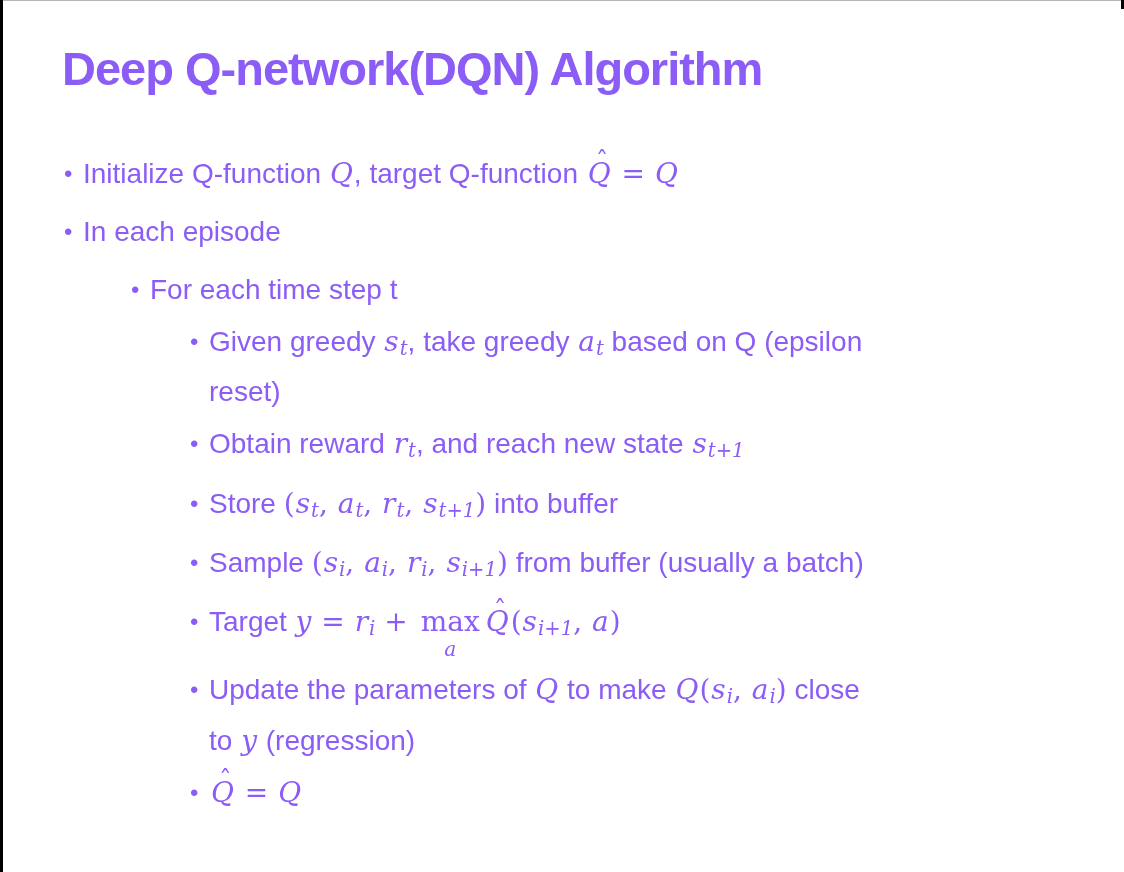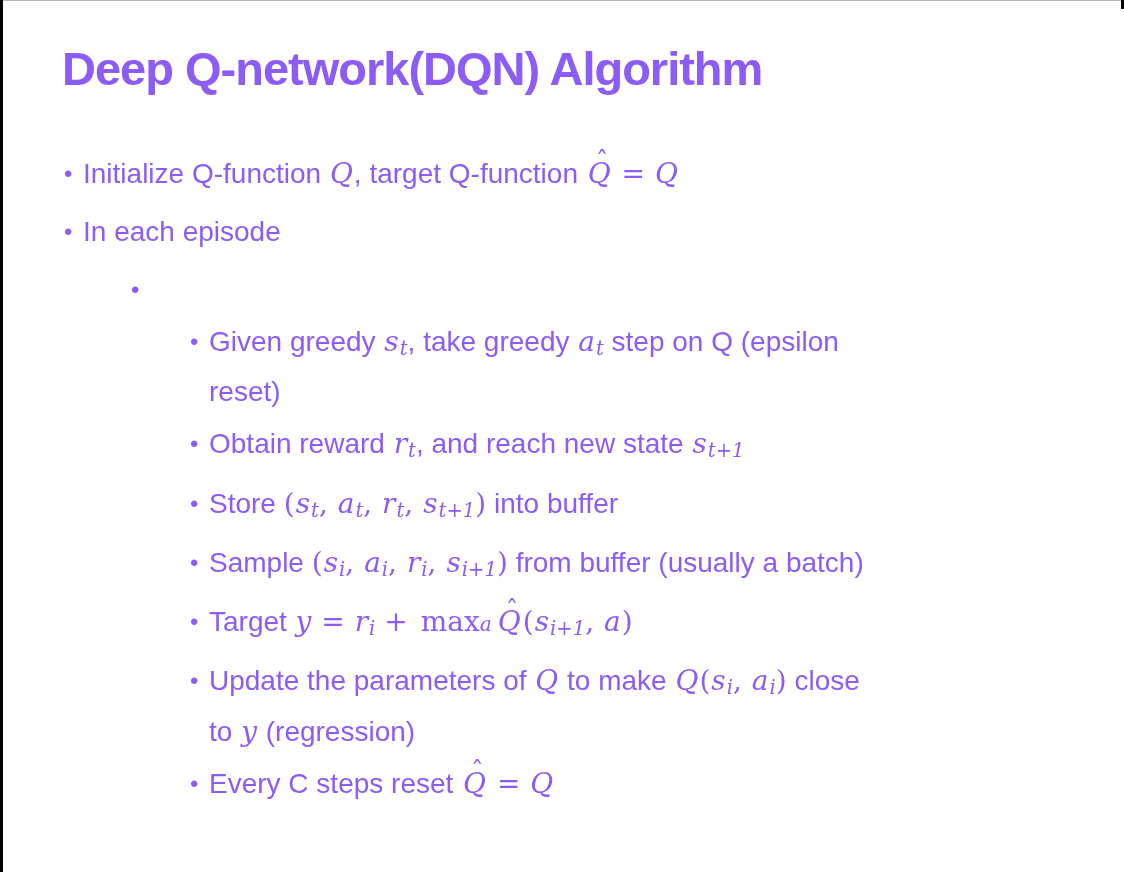--- a/index.html
+++ b/index.html
@@ -75,21 +75,21 @@
     position: absolute;
     left: 50%;
     transform: translateX(-28%);
     top: -0.46em;
     font-size: 0.9em;
     font-family: "DejaVu Serif", serif;
     font-style: normal;
   }
   .maxunder {
     display: inline-flex;
-    flex-direction: row;
+    flex-direction: column;
     align-items: center;
     font-family: "DejaVu Serif", serif;
     line-height: 1;
     margin: 0 4px;
   }
   .mu-main { line-height: 1; }
   .mu-under {
     font-style: italic;
     font-size: 0.72em;
     line-height: 1;
@@ -110,24 +110,25 @@
       <div class="row l1">
         <span class="bullet">•</span>
         <div class="btext"><span class="seg-text">Initialize Q-function </span><span class="seg-math">Q</span><span class="seg-text">, target Q-function </span><span class="hat"><span class="hat-mark">ˆ</span><span class="seg-math">Q</span></span><span class="seg-mathup"> = </span><span class="seg-math">Q</span></div>
       </div>
       <div class="row l1">
         <span class="bullet">•</span>
         <div class="btext"><span class="seg-text">In each episode</span></div>
       </div>
       <div class="row l2">
         <span class="bullet">•</span>
+        <div class="btext"><span class="seg-text">For each time step t</span></div>
       </div>
       <div class="row l3">
         <span class="bullet">•</span>
-        <div class="btext"><span class="seg-text">Given greedy </span><span class="seg-math">s</span><span class="seg-sub">t</span><span class="seg-text">, take greedy </span><span class="seg-math">a</span><span class="seg-sub">t</span><span class="seg-text"> step on Q (epsilon</span><br><span class="seg-text">reset)</span></div>
+        <div class="btext"><span class="seg-text">Given greedy </span><span class="seg-math">s</span><span class="seg-sub">t</span><span class="seg-text">, take greedy </span><span class="seg-math">a</span><span class="seg-sub">t</span><span class="seg-text"> based on Q (epsilon</span><br><span class="seg-text">reset)</span></div>
       </div>
       <div class="row l3">
         <span class="bullet">•</span>
         <div class="btext"><span class="seg-text">Obtain reward </span><span class="seg-math">r</span><span class="seg-sub">t</span><span class="seg-text">, and reach new state </span><span class="seg-math">s</span><span class="seg-sub">t+1</span></div>
       </div>
       <div class="row l3">
         <span class="bullet">•</span>
         <div class="btext"><span class="seg-text">Store </span><span class="seg-mathup">(</span><span class="seg-math">s</span><span class="seg-sub">t</span><span class="seg-mathup">, </span><span class="seg-math">a</span><span class="seg-sub">t</span><span class="seg-mathup">, </span><span class="seg-math">r</span><span class="seg-sub">t</span><span class="seg-mathup">, </span><span class="seg-math">s</span><span class="seg-sub">t+1</span><span class="seg-mathup">)</span><span class="seg-text"> into buffer</span></div>
       </div>
       <div class="row l3">
@@ -140,16 +141,16 @@
             <span class="mu-main">max</span>
             <span class="mu-under">a</span>
           </span><span class="hat"><span class="hat-mark">ˆ</span><span class="seg-math">Q</span></span><span class="seg-mathup">(</span><span class="seg-math">s</span><span class="seg-sub">i+1</span><span class="seg-mathup">, </span><span class="seg-math">a</span><span class="seg-mathup">)</span></div>
       </div>
       <div class="row l3">
         <span class="bullet">•</span>
         <div class="btext"><span class="seg-text">Update the parameters of </span><span class="seg-math">Q</span><span class="seg-text"> to make </span><span class="seg-math">Q</span><span class="seg-mathup">(</span><span class="seg-math">s</span><span class="seg-sub">i</span><span class="seg-mathup">, </span><span class="seg-math">a</span><span class="seg-sub">i</span><span class="seg-mathup">)</span><span class="seg-text"> close</span><br><span class="seg-text">to </span><span class="seg-math">y</span><span class="seg-text"> (regression)</span></div>
       </div>
       <div class="row l3">
         <span class="bullet">•</span>
-        <div class="btext"><span class="seg-text">Every C steps reset </span><span class="hat"><span class="hat-mark">ˆ</span><span class="seg-math">Q</span></span><span class="seg-mathup"> = </span><span class="seg-math">Q</span></div>
+        <div class="btext"><span class="hat"><span class="hat-mark">ˆ</span><span class="seg-math">Q</span></span><span class="seg-mathup"> = </span><span class="seg-math">Q</span></div>
       </div>
     </div>
 </div>
 
 </body></html>

